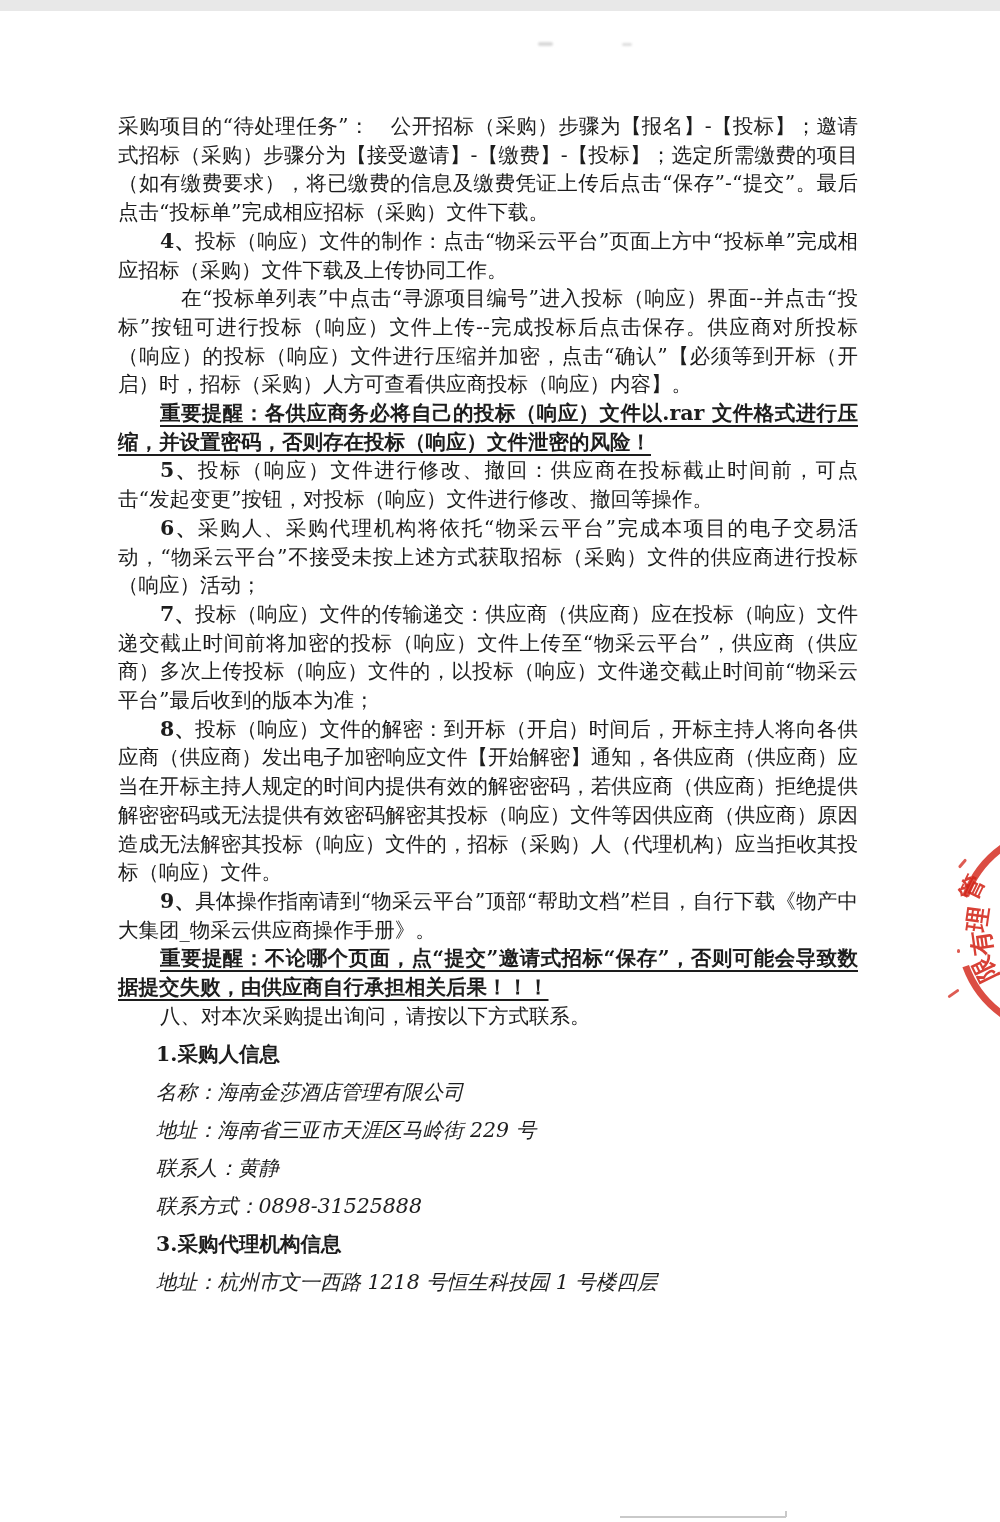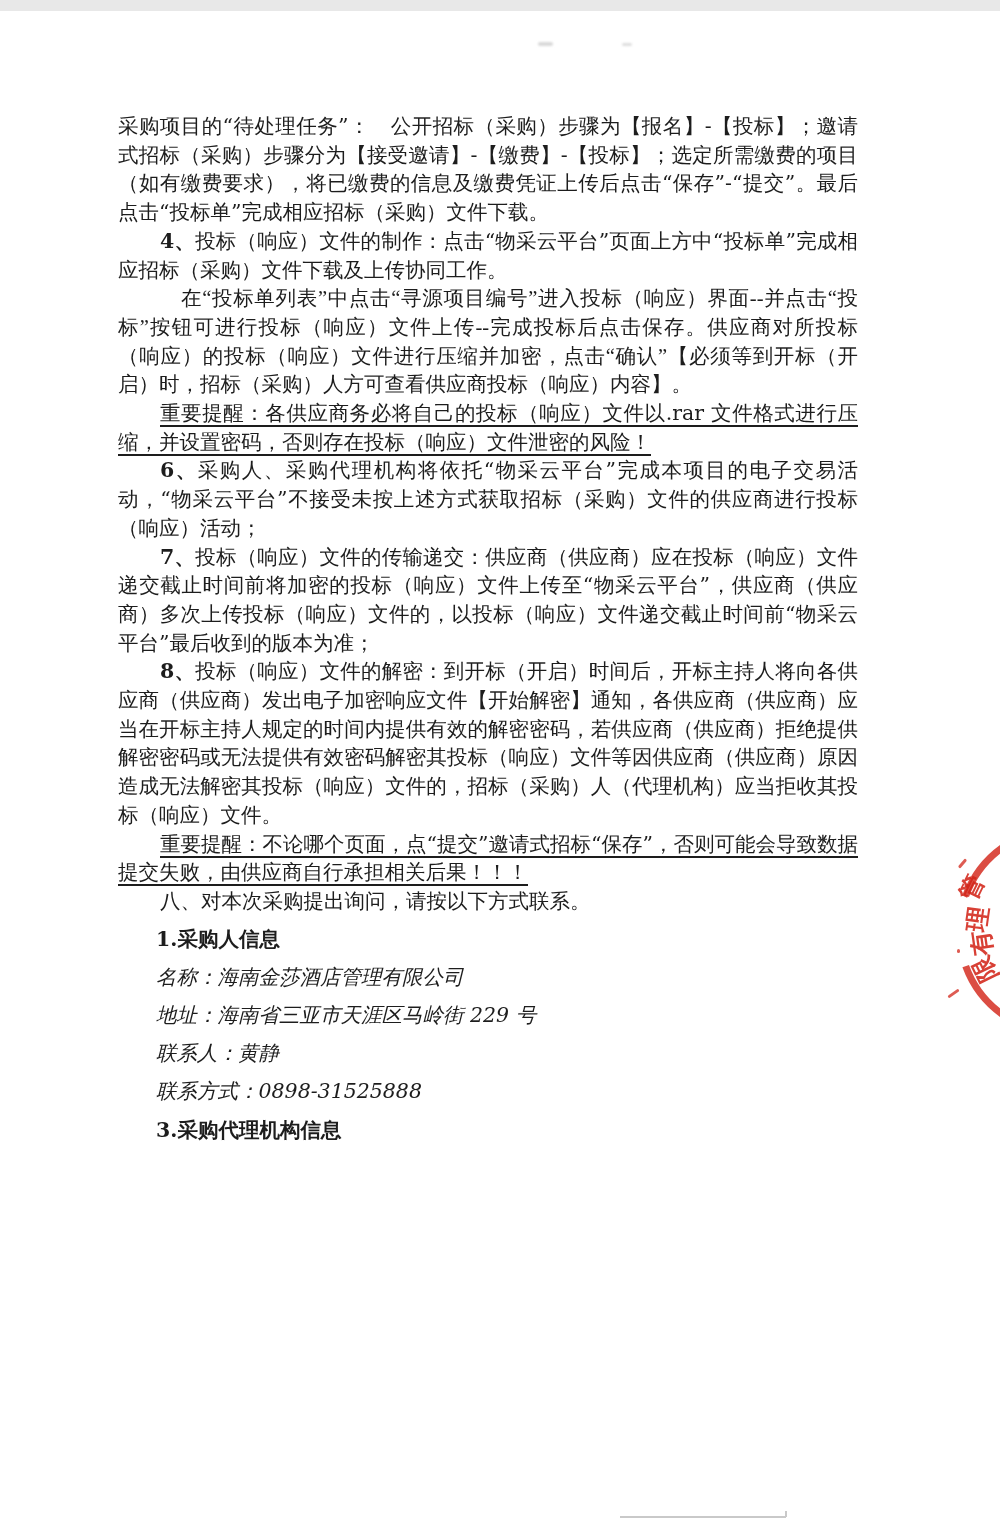--- a/index.html
+++ b/index.html
@@ -15,24 +15,24 @@
   #doc-body {
     position:absolute;
     left:118px; top:101px; width:740px;
     font-size:20.5px;
     line-height:28.7px;
     text-align:justify;
   }
   #doc-body p { margin:0; padding:0; }
   p.flush  { text-indent:0; }
   p.indent { text-indent:42px; }
-  p.deep   { text-indent:63px;font-family:Liberation Serif, serif; }
+  p.deep   { text-indent:63px; }
   p.alert  {
     text-indent:42px;
-    font-weight:normal;
+    font-weight:bold;
     text-decoration:underline;
     text-underline-offset:5px;
     text-decoration-thickness:1.5px;
   }
   .num { font-weight:bold; }
   p.heading {
     text-indent:0; margin-left:38px !important;
     font-weight:bold; margin-top:9.4px !important;
   }
   p.line {
@@ -61,31 +61,34 @@
 <div class="page">
 
   <div class="smudge" style="left:538px; top:31px; width:15px; height:4px;"></div>
   <div class="smudge" style="left:622px; top:32px; width:10px; height:3px; background:#dedede;"></div>
 
   <div id="doc-body">
       <p class="flush">采购项目的“待处理任务”：　公开招标（采购）步骤为【报名】-【投标】；邀请式招标（采购）步骤分为【接受邀请】-【缴费】-【投标】；选定所需缴费的项目（如有缴费要求），将已缴费的信息及缴费凭证上传后点击“保存”-“提交”。最后点击“投标单”完成相应招标（采购）文件下载。</p>
       <p class="indent"><span class="num">4、</span>投标（响应）文件的制作：点击“物采云平台”页面上方中“投标单”完成相应招标（采购）文件下载及上传协同工作。</p>
       <p class="deep">在“投标单列表”中点击“寻源项目编号”进入投标（响应）界面--并点击“投标”按钮可进行投标（响应）文件上传--完成投标后点击保存。供应商对所投标（响应）的投标（响应）文件进行压缩并加密，点击“确认”【必须等到开标（开启）时，招标（采购）人方可查看供应商投标（响应）内容】。</p>
       <p class="alert">重要提醒：各供应商务必将自己的投标（响应）文件以.rar 文件格式进行压缩，并设置密码，否则存在投标（响应）文件泄密的风险！</p>
+      <p class="indent"><span class="num">5、</span>投标（响应）文件进行修改、撤回：供应商在投标截止时间前，可点击“发起变更”按钮，对投标（响应）文件进行修改、撤回等操作。</p>
       <p class="indent"><span class="num">6、</span>采购人、采购代理机构将依托“物采云平台”完成本项目的电子交易活动，“物采云平台”不接受未按上述方式获取招标（采购）文件的供应商进行投标（响应）活动；</p>
       <p class="indent"><span class="num">7、</span>投标（响应）文件的传输递交：供应商（供应商）应在投标（响应）文件递交截止时间前将加密的投标（响应）文件上传至“物采云平台”，供应商（供应商）多次上传投标（响应）文件的，以投标（响应）文件递交截止时间前“物采云平台”最后收到的版本为准；</p>
       <p class="indent"><span class="num">8、</span>投标（响应）文件的解密：到开标（开启）时间后，开标主持人将向各供应商（供应商）发出电子加密响应文件【开始解密】通知，各供应商（供应商）应当在开标主持人规定的时间内提供有效的解密密码，若供应商（供应商）拒绝提供解密密码或无法提供有效密码解密其投标（响应）文件等因供应商（供应商）原因造成无法解密其投标（响应）文件的，招标（采购）人（代理机构）应当拒收其投标（响应）文件。</p>
+      <p class="indent"><span class="num">9、</span>具体操作指南请到“物采云平台”顶部“帮助文档”栏目，自行下载《物产中大集团_物采云供应商操作手册》。</p>
       <p class="alert">重要提醒：不论哪个页面，点“提交”邀请式招标“保存”，否则可能会导致数据提交失败，由供应商自行承担相关后果！！！</p>
       <p class="indent">八、对本次采购提出询问，请按以下方式联系。</p>
       <p class="heading">1.采购人信息</p>
       <p class="line">名称：海南金莎酒店管理有限公司</p>
       <p class="line">地址：海南省三亚市天涯区马岭街 229 号</p>
       <p class="line">联系人：黄静</p>
       <p class="line">联系方式：0898-31525888</p>
       <p class="heading">3.采购代理机构信息</p>
+      <p class="line">地址：杭州市文一西路 1218 号恒生科技园 1 号楼四层</p>
     </div>
 
   <div class="seal">
     <svg class="seal-ring" viewBox="0 0 212 212" width="212" height="212">
       <path d="M 106,3.5 A 102.5,102.5 0 0 0 9.7,70.9" fill="none" stroke="#d3261a" stroke-width="7" opacity="0.82"></path>
       <path d="M 9.7,141.1 A 102.5,102.5 0 0 0 106,208.5" fill="none" stroke="#d3261a" stroke-width="7" opacity="0.82"></path>
     </svg>
     <div id="seal-chars">
         <span class="seal-char" style="left: 959px; top: 864px; transform: rotate(-64deg); color: rgb(211, 38, 26);">管</span>
         <span class="seal-char" style="left: 965px; top: 895px; transform: rotate(-82deg); color: rgb(211, 38, 26);">理</span>

